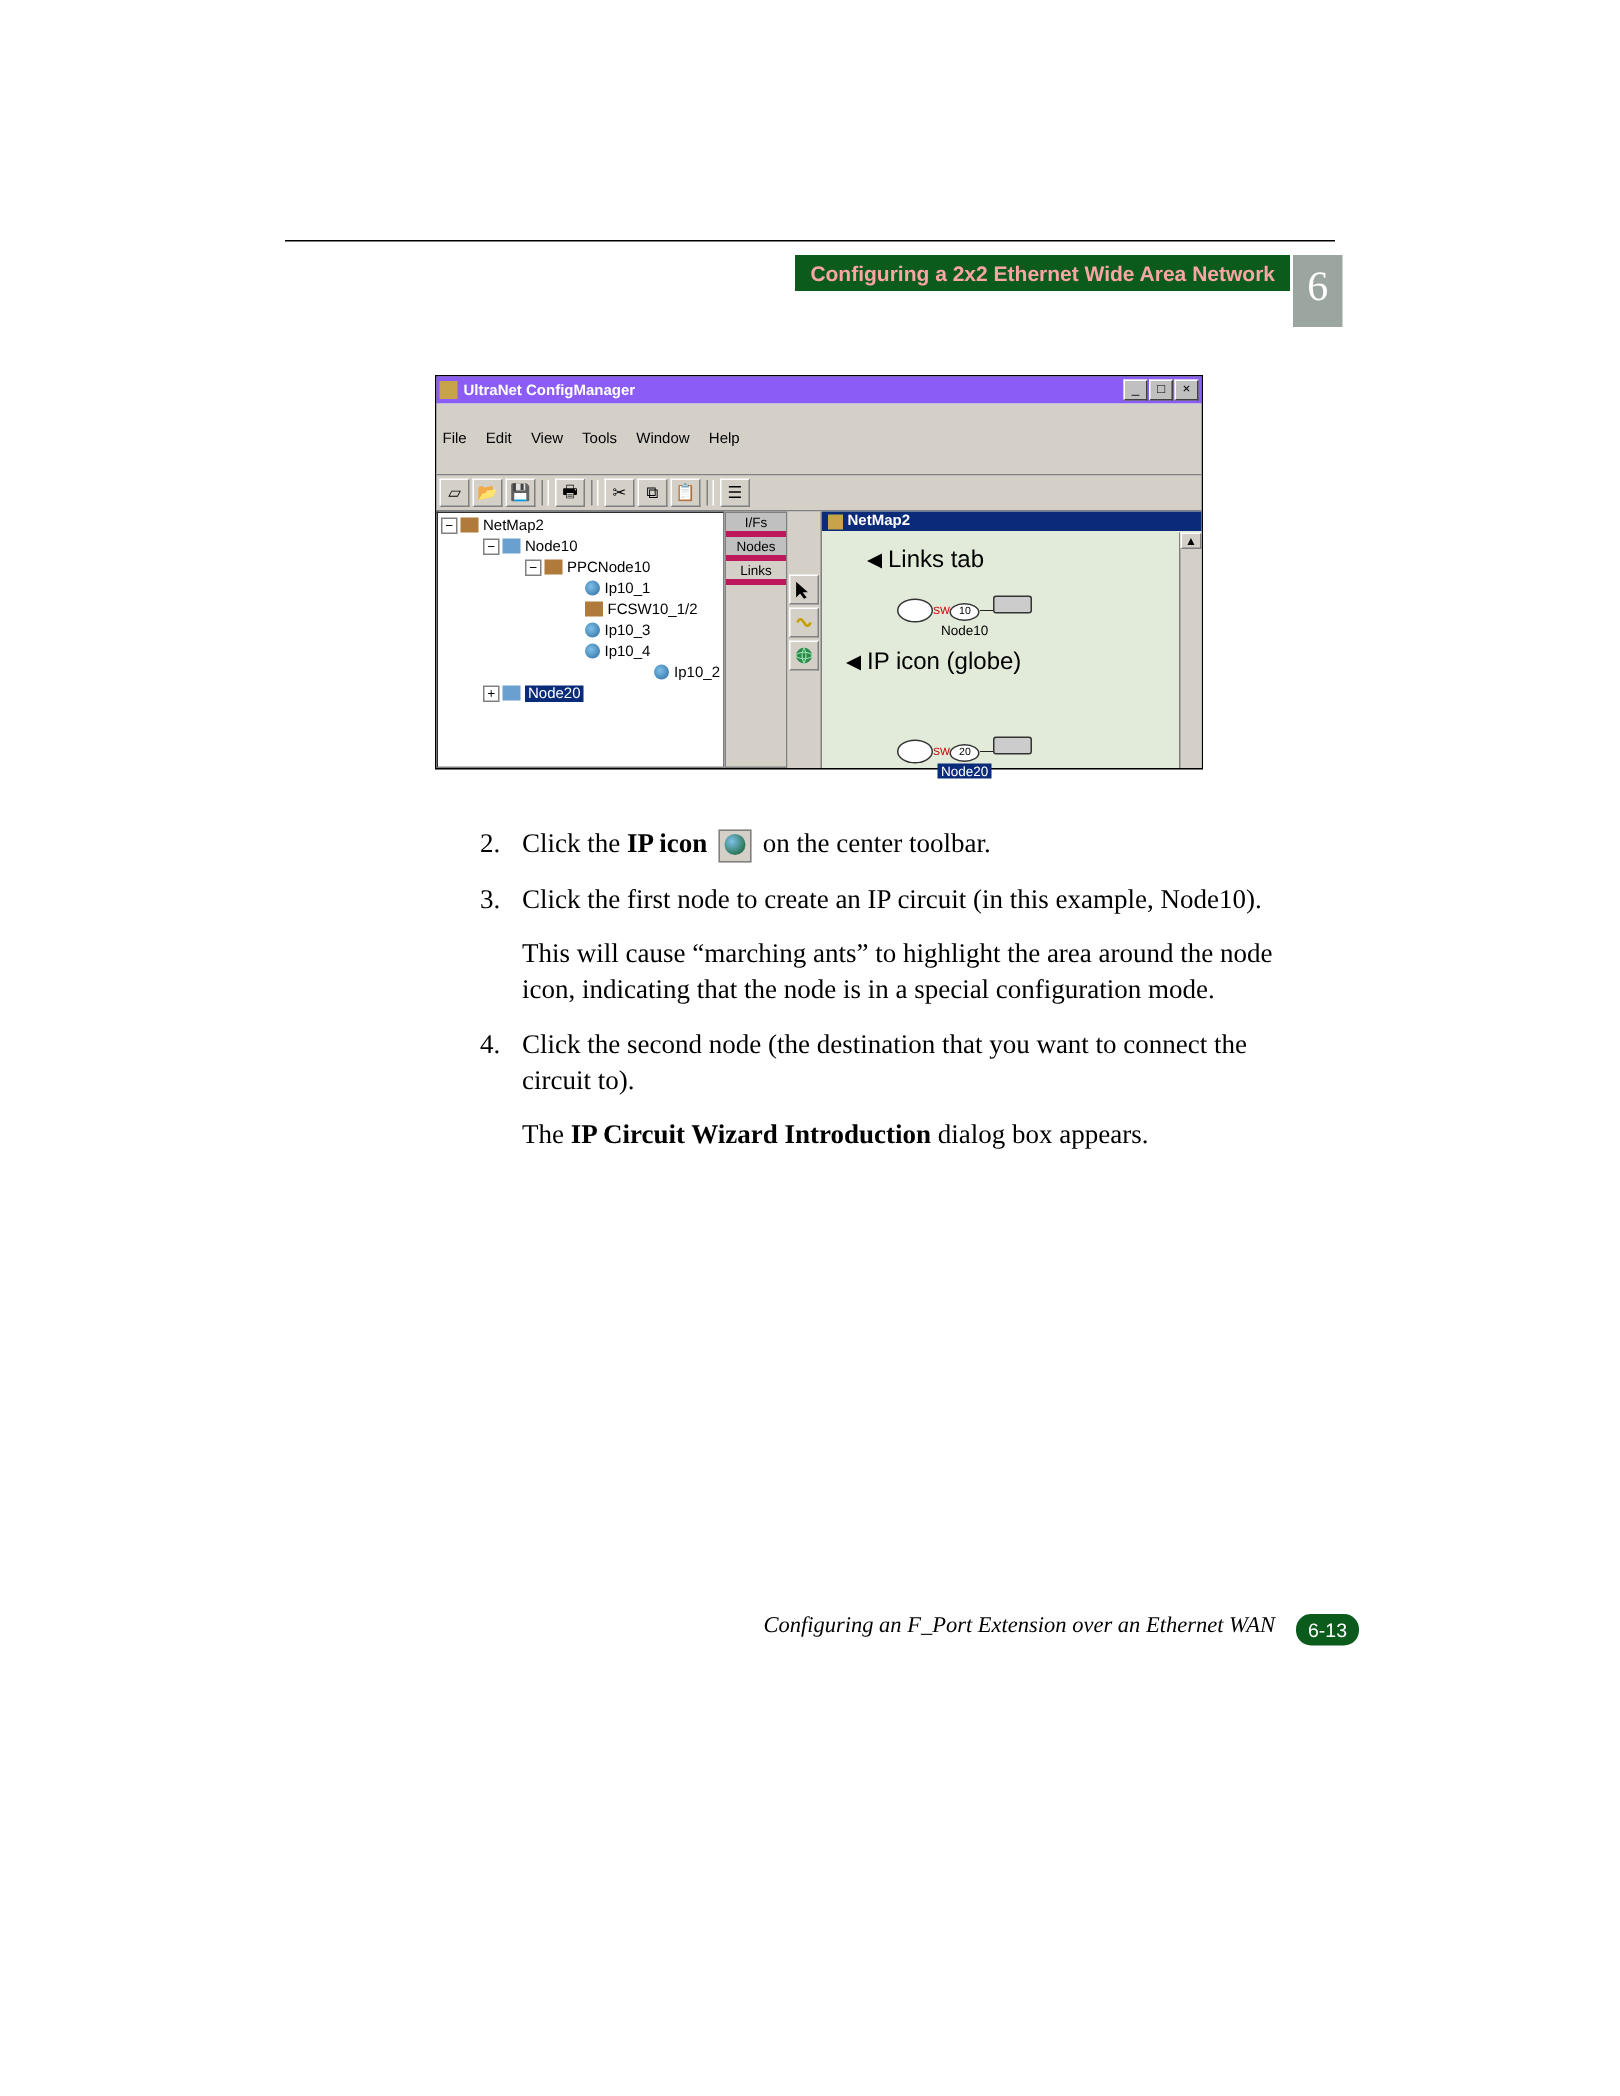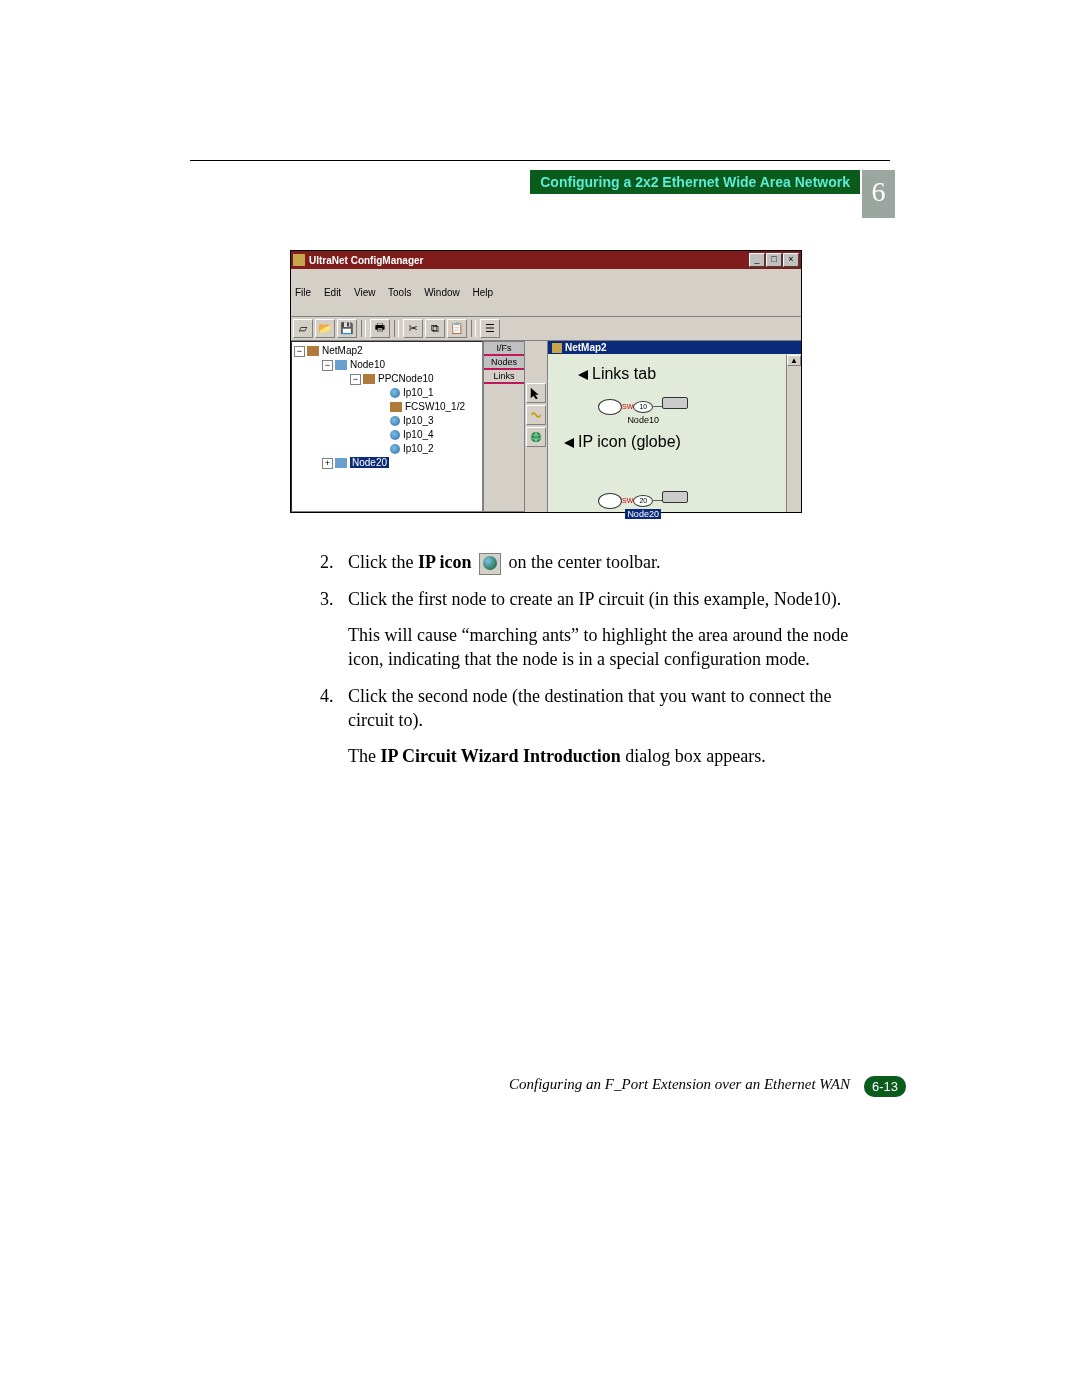--- a/index.html
+++ b/index.html
@@ -1,40 +1,40 @@
 <!DOCTYPE html>
 <html><head>
 <meta charset="utf-8">
 <style>
   html,body{margin:0;padding:0;background:#fff;font-family:"Palatino Linotype","Book Antiqua",Palatino,serif;color:#000;}
   .page{width:1080px;height:1397px;position:relative;box-sizing:border-box;}
   .rule{position:absolute;left:190px;right:190px;top:160px;border-top:1px solid #000;}
-  .hdr-bar{position:absolute;right:220px;top:170px;background:#0b5b1c;color:#5eead4;font-family:Arial,Helvetica,sans-serif;font-size:14px;font-weight:bold;padding:4px 10px;}
+  .hdr-bar{position:absolute;right:220px;top:170px;background:#0b5b1c;color:#fca5a5;font-family:Arial,Helvetica,sans-serif;font-size:14px;font-weight:bold;padding:4px 10px;}
   .chap-num{position:absolute;right:185px;top:170px;width:33px;height:48px;background:#9aa69f;color:#fff;font-family:Georgia,serif;font-size:28px;text-align:center;line-height:44px;}
   .figure{position:absolute;left:290px;top:250px;width:510px;border:1px solid #000;background:#d9e5f7;font-family:Tahoma,Arial,sans-serif;font-size:10px;}
-  .titlebar{background:#7f1d1d;color:#fff;display:flex;align-items:center;height:18px;padding:0 2px;}
+  .titlebar{background:#8b5cf6;color:#fff;display:flex;align-items:center;height:18px;padding:0 2px;}
   .titlebar .tb-icon{width:12px;height:12px;background:#c7a34a;margin-right:4px;}
   .titlebar .tb-text{flex:1;font-weight:bold;}
   .win-btns{display:flex;gap:1px;}
   .win-btn{width:14px;height:12px;background:#c0c0c0;border:1px solid #fff;border-right-color:#404040;border-bottom-color:#404040;font-size:9px;line-height:10px;text-align:center;color:#000;}
   .menubar{background:#d4d0c8;color:#000;padding:18px 4px;border-bottom:1px solid #808080;}
   .menubar span{margin-right:10px;}
   .toolbar{background:#d4d0c8;display:flex;align-items:center;padding:2px;border-bottom:1px solid #808080;gap:2px;}
   .tbtn{width:18px;height:17px;border:1px solid #fff;border-right-color:#808080;border-bottom-color:#808080;display:flex;align-items:center;justify-content:center;font-size:11px;background:#d4d0c8;}
   .sep{width:3px;height:17px;border-left:1px solid #808080;border-right:1px solid #fff;margin:0 2px;}
   .body{display:flex;height:171px;}
   .tree{width:186px;background:#fff;border:1px inset #808080;font-size:10px;color:#000;padding:2px;overflow:hidden;}
   .trline{white-space:nowrap;line-height:14px;}
   .exp{display:inline-block;width:9px;height:9px;border:1px solid #808080;text-align:center;line-height:8px;font-size:9px;margin-right:2px;background:#fff;}
   .ticon{display:inline-block;width:12px;height:10px;background:#6aa0d0;margin-right:3px;vertical-align:middle;}
   .ticon.globe{background:radial-gradient(circle at 40% 40%,#7ec0e8,#2a6aa0);border-radius:50%;width:10px;height:10px;}
   .ticon.gear{background:#b07a3a;}
   .sel{background:#0a2a7a;color:#fff;padding:0 2px;}
   .tabcol{width:40px;background:#d4d0c8;border:1px solid #808080;}
-  .tabcol .tab{border-bottom:2px solid #be185d;font-size:9px;text-align:center;padding:1px 0;background:#d4d0c8;}
+  .tabcol .tab{border-bottom:4px solid #be185d;font-size:9px;text-align:center;padding:1px 0;background:#d4d0c8;}
   .tabcol .tab.inactive{background:#c0c0c0;}
   .toolcol{width:22px;background:#d4d0c8;border-right:1px solid #808080;}
   .toolcol .tbtn2{width:18px;height:18px;margin:2px auto;border:1px solid #fff;border-right-color:#808080;border-bottom-color:#808080;display:flex;align-items:center;justify-content:center;font-size:12px;}
   .toolcol .tbtn2 svg{width:14px;height:14px;}
   .canvas{flex:1;background:#e2ead9;position:relative;}
   .canvas-bar{background:#0a2a7a;color:#fff;font-size:10px;font-weight:bold;padding:1px 4px;display:flex;align-items:center;}
   .canvas-bar .tb-icon{width:10px;height:10px;background:#c7a34a;margin-right:3px;}
   .scrollbar{position:absolute;right:0;top:14px;bottom:0;width:14px;background:#d4d0c8;border-left:1px solid #808080;}
   .scrollbar::before{content:"▲";display:block;font-size:8px;text-align:center;background:#d4d0c8;border:1px solid #fff;border-right-color:#808080;border-bottom-color:#808080;}
   .annot{position:absolute;font-family:Arial,sans-serif;font-size:16px;color:#000;}
@@ -94,21 +94,21 @@
     </div>
     <div class="body">
       <div class="tree">
         <div class="trline"><span class="exp">−</span><span class="ticon gear"></span><span>NetMap2</span></div>
         <div class="trline" style="padding-left:28px;"><span class="exp">−</span><span class="ticon"></span><span>Node10</span></div>
         <div class="trline" style="padding-left:56px;"><span class="exp">−</span><span class="ticon gear"></span><span>PPCNode10</span></div>
         <div class="trline" style="padding-left:96px;"><span class="ticon globe"></span><span>Ip10_1</span></div>
         <div class="trline" style="padding-left:96px;"><span class="ticon gear"></span><span>FCSW10_1/2</span></div>
         <div class="trline" style="padding-left:96px;"><span class="ticon globe"></span><span>Ip10_3</span></div>
         <div class="trline" style="padding-left:96px;"><span class="ticon globe"></span><span>Ip10_4</span></div>
-        <div class="trline" style="padding-left:96px;"><span class="ticon globe"></span><span>Ip10_2</span></div>
+        <div class="trline" style="padding-left:96px;text-align:right;"><span class="ticon globe"></span><span>Ip10_2</span></div>
         <div class="trline" style="padding-left:28px;"><span class="exp">+</span><span class="ticon"></span><span class="sel">Node20</span></div>
       </div>
       <div class="tabcol">
         <div class="tab inactive">I/Fs</div>
         <div class="tab inactive">Nodes</div>
         <div class="tab">Links</div>
       </div>
       <div class="toolcol">
         <div style="height:40px;"></div>
         <div class="tbtn2">

